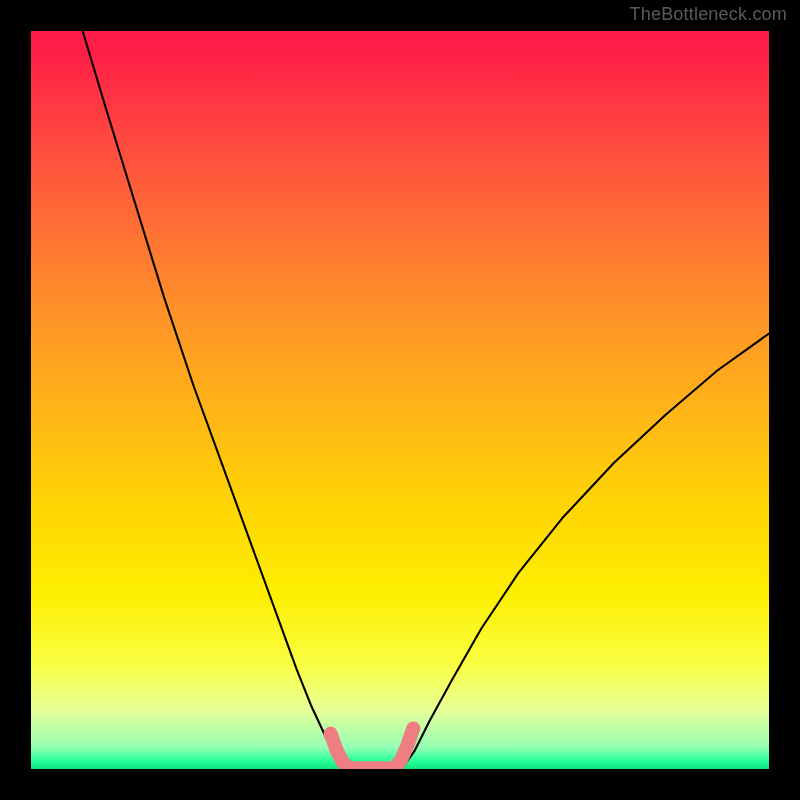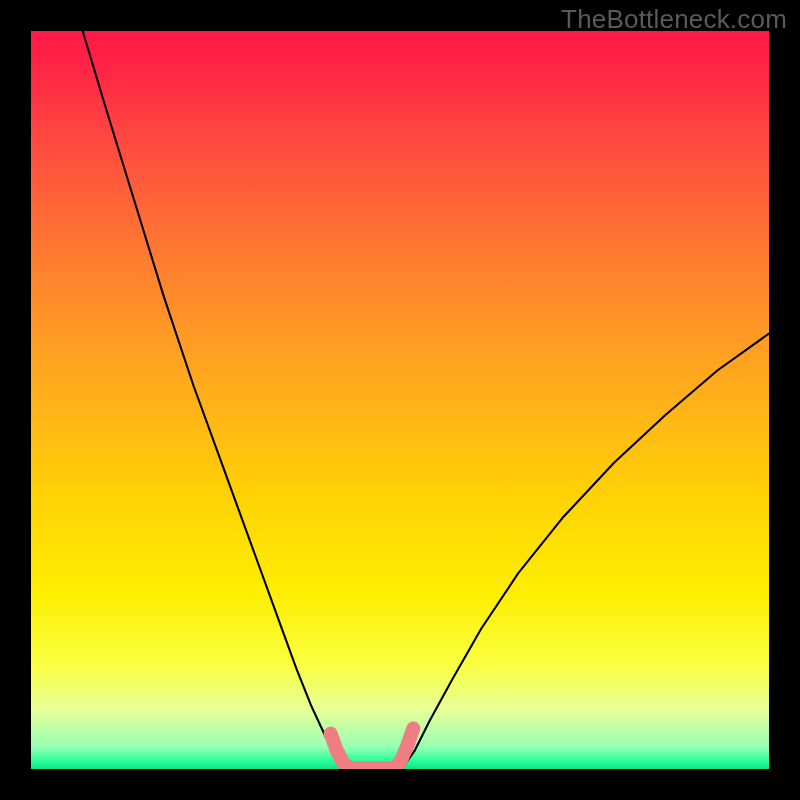--- a/index.html
+++ b/index.html
@@ -14,21 +14,21 @@
   .frame {
     position: relative;
     width: 800px;
     height: 800px;
     background: #000;
   }
   .watermark {
     position: absolute;
     top: 4px;
     right: 13px;
-    font-size: 26px;
+    font-size: 18px;
     font-weight: 500;
     color: #5a5a5a;
     letter-spacing: 0.2px;
     z-index: 10;
   }
   .plot-area {
     position: absolute;
     left: 31px;
     top: 31px;
     width: 738px;

